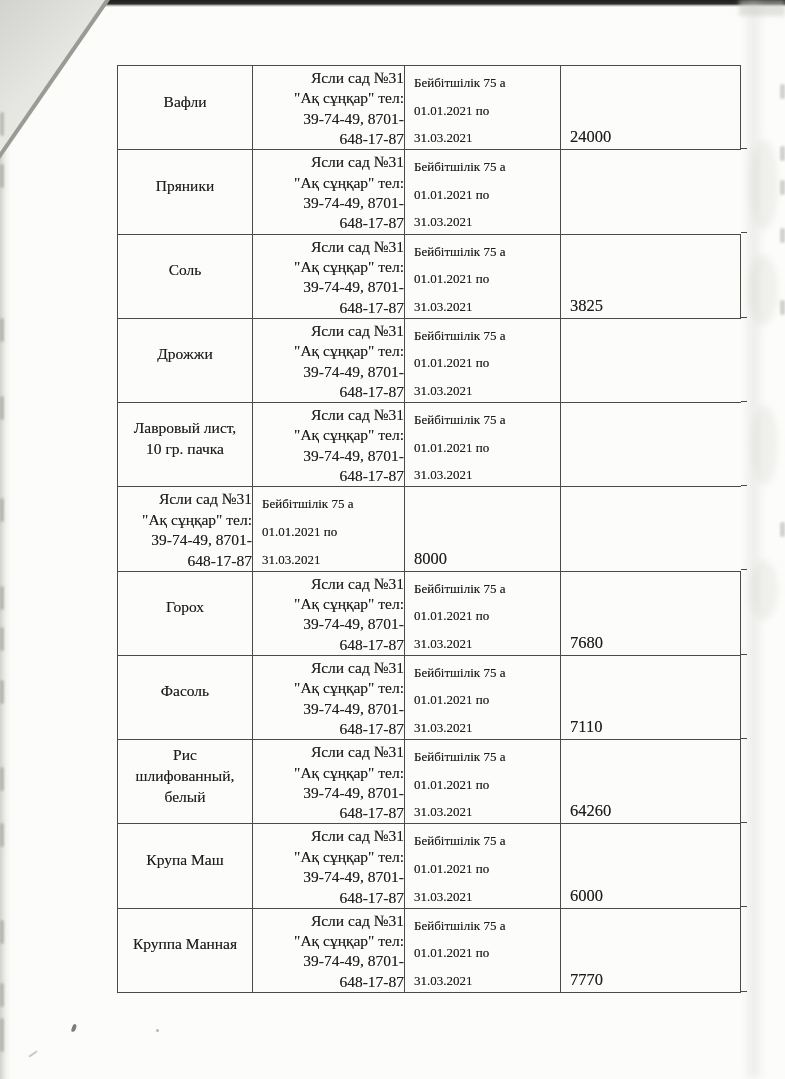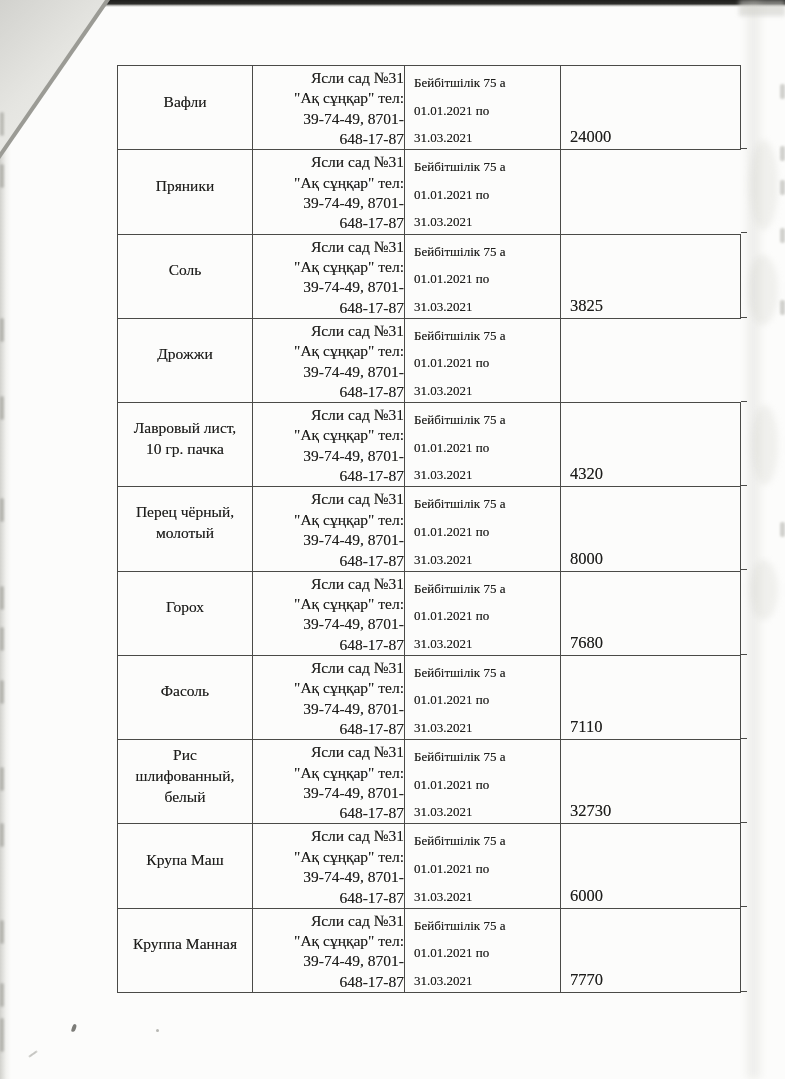--- a/index.html
+++ b/index.html
@@ -175,30 +175,23 @@
         <div>Ясли сад №31</div>
         <div>"Ақ сұңқар" тел:</div>
         <div>39-74-49, 8701-</div>
         <div>648-17-87</div>
       </div>
       <div class="cell c-period">
         <div>Бейбітшілік 75 а</div>
         <div>01.01.2021 по</div>
         <div>31.03.2021</div>
       </div>
-      <div class="cell c-amount">
-          <span>4320</span>
-        </div>
-    </div>
-
-    <div class="row">
-      <div class="cell c-product">
-          <span class="ptext">Перец чёрный,
-молотый</span>
-        </div>
+    </div>
+
+    <div class="row">
       <div class="cell c-supplier">
         <div>Ясли сад №31</div>
         <div>"Ақ сұңқар" тел:</div>
         <div>39-74-49, 8701-</div>
         <div>648-17-87</div>
       </div>
       <div class="cell c-period">
         <div>Бейбітшілік 75 а</div>
         <div>01.01.2021 по</div>
         <div>31.03.2021</div>
@@ -259,21 +252,21 @@
         <div>"Ақ сұңқар" тел:</div>
         <div>39-74-49, 8701-</div>
         <div>648-17-87</div>
       </div>
       <div class="cell c-period">
         <div>Бейбітшілік 75 а</div>
         <div>01.01.2021 по</div>
         <div>31.03.2021</div>
       </div>
       <div class="cell c-amount">
-          <span>32730</span>
+          <span>64260</span>
         </div>
     </div>
 
     <div class="row">
       <div class="cell c-product">
           <span class="ptext">Крупа Маш</span>
         </div>
       <div class="cell c-supplier">
         <div>Ясли сад №31</div>
         <div>"Ақ сұңқар" тел:</div>

